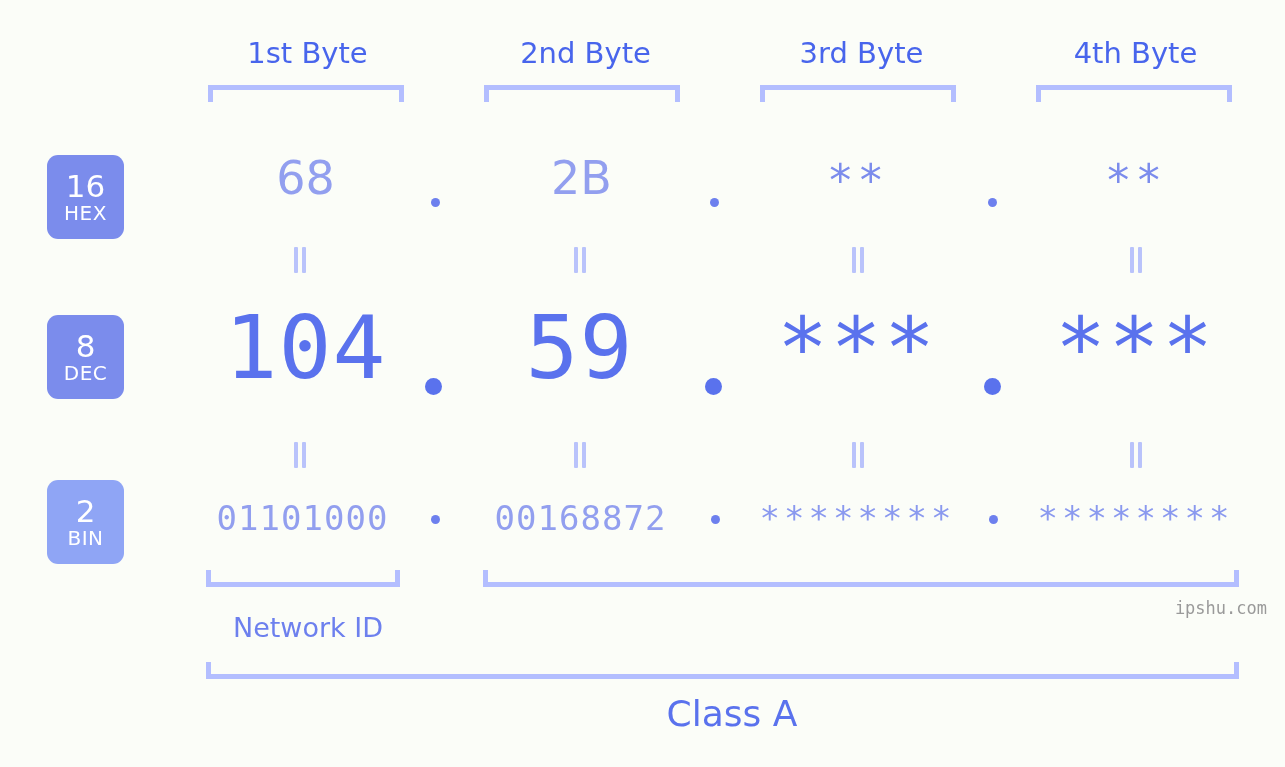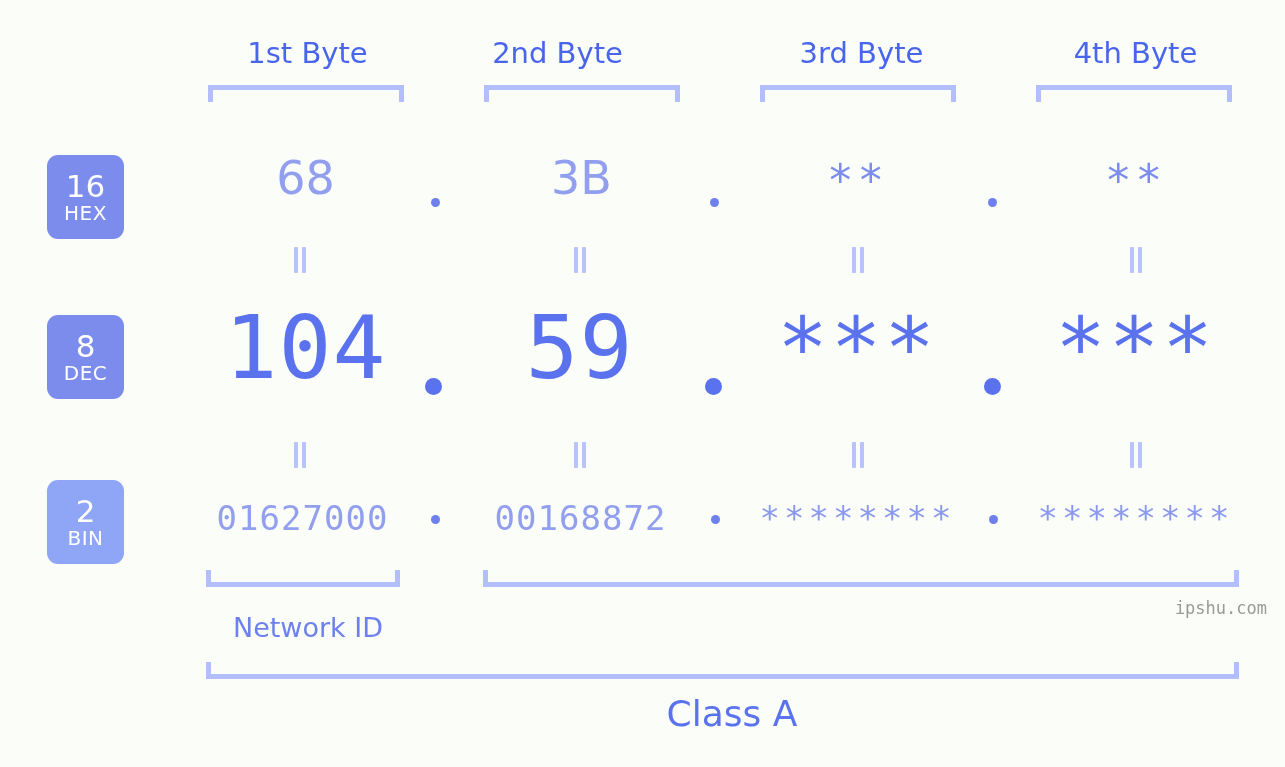--- a/index.html
+++ b/index.html
@@ -193,38 +193,38 @@
     color: #9a9a9a;
     white-space: nowrap;
   }
 </style>
 </head>
 <body>
 
 <div id="stage">
 
   <div class="byte-label" style="left:190px; width:235px;">1st Byte</div>
-  <div class="byte-label" style="left:440px; width:235px;">2nd Byte</div>
+  <div class="byte-label" style="left:468px; width:235px;">2nd Byte</div>
   <div class="byte-label" style="left:744px; width:235px;">3rd Byte</div>
   <div class="byte-label" style="left:1018px; width:235px;">4th Byte</div>
 
   <div class="bracket-down" style="left:208px; top:85px; width:196px;"></div>
   <div class="bracket-down" style="left:484px; top:85px; width:196px;"></div>
   <div class="bracket-down" style="left:760px; top:85px; width:196px;"></div>
   <div class="bracket-down" style="left:1036px; top:85px; width:196px;"></div>
 
   <div class="badge badge-hex">
     <span class="base">16</span>
     <span class="name">HEX</span>
   </div>
 
   <div class="row-hex">
     <div class="cell" style="left:188px; width:235px;">68</div>
     <div class="dot dot-hex" style="left:431px;"></div>
-    <div class="cell" style="left:464px; width:235px;">3B</div>
+    <div class="cell" style="left:464px; width:235px;">2B</div>
     <div class="dot dot-hex" style="left:710px;"></div>
     <div class="cell stars" style="left:740px; width:235px;">**</div>
     <div class="dot dot-hex" style="left:988px;"></div>
     <div class="cell stars" style="left:1018px; width:235px;">**</div>
   </div>
 
   <div class="eq" style="left:293px; top:247px;"></div>
   <div class="eq" style="left:573px; top:247px;"></div>
   <div class="eq" style="left:851px; top:247px;"></div>
   <div class="eq" style="left:1129px; top:247px;"></div>
@@ -248,21 +248,21 @@
   <div class="eq" style="left:573px; top:442px;"></div>
   <div class="eq" style="left:851px; top:442px;"></div>
   <div class="eq" style="left:1129px; top:442px;"></div>
 
   <div class="badge badge-bin">
     <span class="base">2</span>
     <span class="name">BIN</span>
   </div>
 
   <div class="row-bin">
-    <div class="cell" style="left:185px; width:235px;">01627000</div>
+    <div class="cell" style="left:185px; width:235px;">01101000</div>
     <div class="dot dot-bin" style="left:431px;"></div>
     <div class="cell" style="left:463px; width:235px;">00168872</div>
     <div class="dot dot-bin" style="left:711px;"></div>
     <div class="cell stars" style="left:740px; width:235px;">********</div>
     <div class="dot dot-bin" style="left:989px;"></div>
     <div class="cell stars" style="left:1018px; width:235px;">********</div>
   </div>
 
   <div class="bracket-up" style="left:206px; top:570px; width:194px;"></div>
   <div class="bracket-up" style="left:483px; top:570px; width:756px;"></div>

